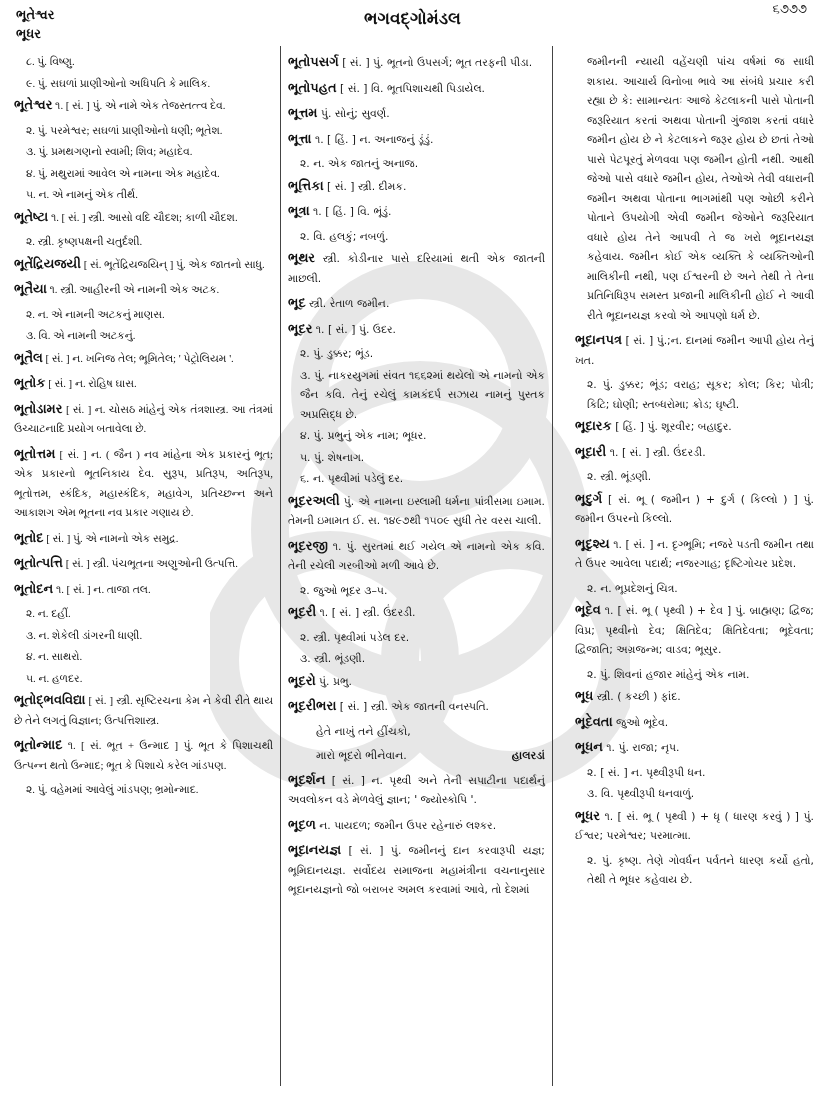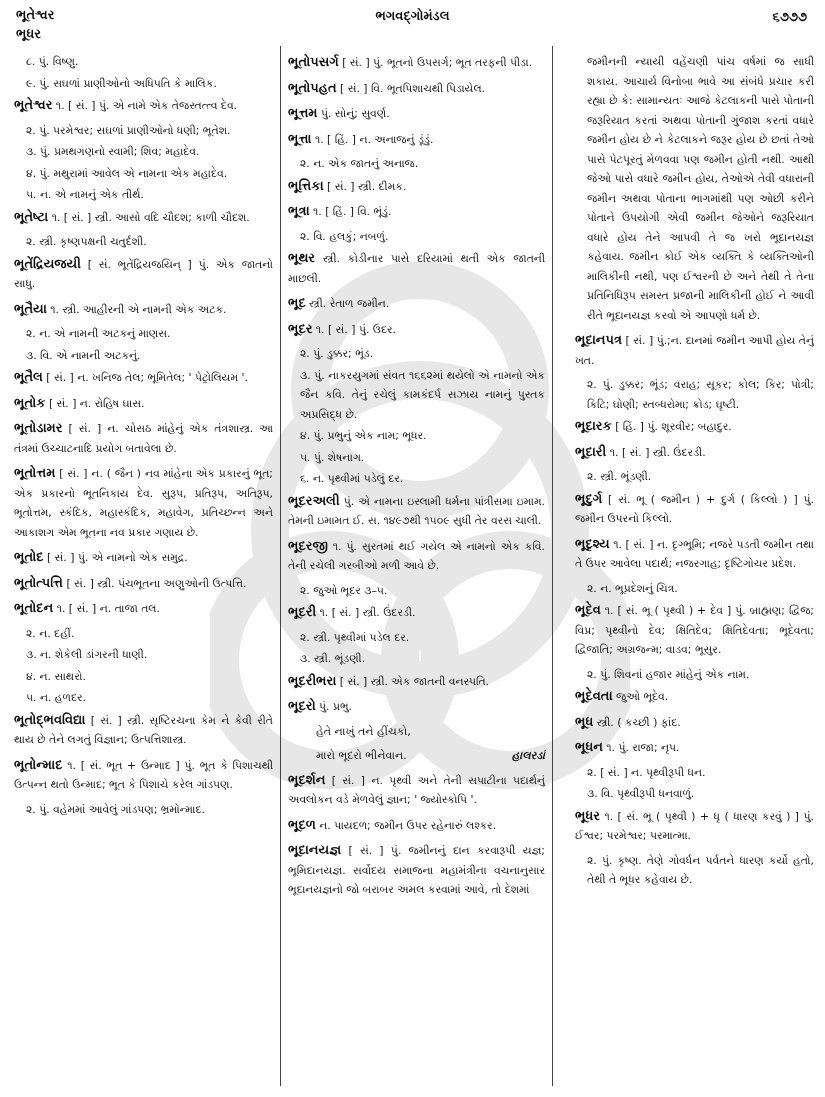--- a/index.html
+++ b/index.html
@@ -8,35 +8,35 @@
     font-family: "DejaVu Sans", sans-serif; color: #111;
   }
   .watermark {
     position: absolute; left: 210px; top: 230px; width: 420px; height: 620px;
     pointer-events: none; opacity: 0.09;
   }
   .header { position: absolute; top: 0; left: 0; width: 825px; height: 48px; }
   .guide { position: absolute; left: 16px; font-size: 13px; font-weight: bold; line-height: 15px; }
   .guide.g1 { top: 7px; }
   .guide.g2 { top: 26px; }
-  .running-title { position: absolute; top: 8px; left: 0; width: 825px; text-align: center; font-size: 13px; font-weight: bold; }
-  .page-number { position: absolute; top: 9px; right: 18px; font-size: 13px; font-weight: bold; margin-left: 28px; }
+  .running-title { position: absolute; top: 8px; left: 0; width: 825px; text-align: center; font-size: 17px; font-weight: bold; }
+  .page-number { position: absolute; top: 1px; right: 18px; font-size: 13px; font-weight: normal; margin-left: 28px; }
   .columns { position: absolute; top: 46px; left: 14px; width: 800px; height: 1040px; display: flex; }
   .col { width: 262px; padding: 6px 7px 0 7px; box-sizing: border-box; overflow: hidden; }
   .col + .col { border-left: 1.5px solid #444; }
-  .col.c1 { width: 266px; padding-left: 0; }
+  .col.c1 { width: 266px; padding-left: 0; font-family: Liberation Serif, serif; }
   .col.c2 { width: 272px; }
   .col.c3 { width: 262px; padding-right: 0; padding-left: 22px; }
   .entry { margin: 0 0 5px 0; font-size: 10.8px; line-height: 19.5px; text-align: justify; }
   .hw { font-weight: bold; font-size: 13px; }
   .body-text { }
   .sub { padding-left: 12px; margin-bottom: 2px; }
   .cont { padding-left: 12px; }
   .quote { padding-left: 28px; font-size: 11px; line-height: 19px; }
-  .quote .src { float: right; font-weight: bold; font-style: italic; }
+  .quote .src { float: right; font-weight: bold; }
 </style>
 </head>
 <body>
 
 <svg class="watermark" viewBox="0 0 420 620">
   <g fill="none" stroke="#000" stroke-width="38">
     <circle cx="210" cy="300" r="150"></circle>
     <circle cx="120" cy="430" r="110"></circle>
     <circle cx="300" cy="430" r="110"></circle>
     <circle cx="210" cy="160" r="110"></circle>
@@ -96,41 +96,41 @@
       <div class="entry sub">૩. પું. નાકરયુગમાં સંવત ૧૬૬૨માં થયેલો એ નામનો એક જૈન કવિ. તેનું રચેલું કામકંદર્પ સઝાય નામનું પુસ્તક અપ્રસિદ્ધ છે.</div>
       <div class="entry sub">૪. પું. પ્રભુનું એક નામ; ભૂધર.</div>
       <div class="entry sub">૫. પું. શેષનાગ.</div>
       <div class="entry sub">૬. ન. પૃથ્વીમાં પડેલું દર.</div>
       <div class="entry"><span class="hw">ભૂદરઅલી</span><span class="body-text"> પું. એ નામના ઇસ્લામી ધર્મના પાંત્રીસમા ઇમામ. તેમની ઇમામત ઈ. સ. ૧૪૯૭થી ૧૫૦૯ સુધી તેર વરસ ચાલી.</span></div>
       <div class="entry"><span class="hw">ભૂદરજી</span><span class="body-text"> ૧. પું. સુરતમાં થઈ ગયેલ એ નામનો એક કવિ. તેની રચેલી ગરબીઓ મળી આવે છે.</span></div>
       <div class="entry sub">૨. જુઓ ભૂદર ૩–૫.</div>
       <div class="entry"><span class="hw">ભૂદરી</span><span class="body-text"> ૧. [ સં. ] સ્ત્રી. ઉંદરડી.</span></div>
       <div class="entry sub">૨. સ્ત્રી. પૃથ્વીમાં પડેલ દર.</div>
       <div class="entry sub">૩. સ્ત્રી. ભૂંડણી.</div>
+      <div class="entry"><span class="hw">ભૂદરો</span><span class="body-text"> પું. પ્રભુ.</span></div>
       <div class="entry"><span class="hw">ભૂદરીભરા</span><span class="body-text"> [ સં. ] સ્ત્રી. એક જાતની વનસ્પતિ.</span></div>
-      <div class="entry"><span class="hw">ભૂદરો</span><span class="body-text"> પું. પ્રભુ.</span></div>
       <div class="entry quote"><span>હેતે નાખું તને હીંચકો,</span></div>
       <div class="entry quote"><span>મારો ભૂદરો ભીનેવાન.</span><span class="src">હાલરડાં</span></div>
       <div class="entry"><span class="hw">ભૂદર્શન</span><span class="body-text"> [ સં. ] ન. પૃથ્વી અને તેની સપાટીના પદાર્થનું અવલોકન વડે મેળવેલું જ્ઞાન; ' જ્યોસ્કોપિ '.</span></div>
       <div class="entry"><span class="hw">ભૂદળ</span><span class="body-text"> ન. પાયદળ; જમીન ઉપર રહેનારું લશ્કર.</span></div>
       <div class="entry"><span class="hw">ભૂદાનયજ્ઞ</span><span class="body-text"> [ સં. ] પું. જમીનનું દાન કરવારૂપી યજ્ઞ; ભૂમિદાનયજ્ઞ. સર્વોદય સમાજના મહામંત્રીના વચનાનુસાર ભૂદાનયજ્ઞનો જો બરાબર અમલ કરવામાં આવે, તો દેશમાં</span></div>
     </div>
   <div class="col c3">
       <div class="entry cont">જમીનની ન્યાયી વહેંચણી પાંચ વર્ષમાં જ સાધી શકાય. આચાર્ય વિનોબા ભાવે આ સંબંધે પ્રચાર કરી રહ્યા છે કે: સામાન્યતઃ આજે કેટલાકની પાસે પોતાની જરૂરિયાત કરતાં અથવા પોતાની ગુંજાશ કરતાં વધારે જમીન હોય છે ને કેટલાકને જરૂર હોય છે છતાં તેઓ પાસે પેટપૂરતું મેળવવા પણ જમીન હોતી નથી. આથી જેઓ પાસે વધારે જમીન હોય, તેઓએ તેવી વધારાની જમીન અથવા પોતાના ભાગમાંથી પણ ઓછી કરીને પોતાને ઉપયોગી એવી જમીન જેઓને જરૂરિયાત વધારે હોય તેને આપવી તે જ ખરો ભૂદાનયજ્ઞ કહેવાય. જમીન કોઈ એક વ્યક્તિ કે વ્યક્તિઓની માલિકીની નથી, પણ ઈશ્વરની છે અને તેથી તે તેના પ્રતિનિધિરૂપ સમસ્ત પ્રજાની માલિકીની હોઈ ને આવી રીતે ભૂદાનયજ્ઞ કરવો એ આપણો ધર્મ છે.</div>
       <div class="entry"><span class="hw">ભૂદાનપત્ર</span><span class="body-text"> [ સં. ] પું.;ન. દાનમાં જમીન આપી હોય તેનું ખત.</span></div>
       <div class="entry sub">૨. પું. ડુક્કર; ભૂંડ; વરાહ; સૂકર; કોલ; કિર; પોત્રી; કિટિ; ઘોણી; સ્તબ્ધરોમા; ક્રોડ; ઘૃષ્ટી.</div>
       <div class="entry"><span class="hw">ભૂદારક</span><span class="body-text"> [ હિં. ] પું. શૂરવીર; બહાદુર.</span></div>
       <div class="entry"><span class="hw">ભૂદારી</span><span class="body-text"> ૧. [ સં. ] સ્ત્રી. ઉંદરડી.</span></div>
       <div class="entry sub">૨. સ્ત્રી. ભૂંડણી.</div>
       <div class="entry"><span class="hw">ભૂદુર્ગ</span><span class="body-text"> [ સં. ભૂ ( જમીન ) + દુર્ગ ( કિલ્લો ) ] પું. જમીન ઉપરનો કિલ્લો.</span></div>
       <div class="entry"><span class="hw">ભૂદૃશ્ય</span><span class="body-text"> ૧. [ સં. ] ન. દૃગ્ભૂમિ; નજરે પડતી જમીન તથા તે ઉપર આવેલા પદાર્થ; નજરગાહ; દૃષ્ટિગોચર પ્રદેશ.</span></div>
       <div class="entry sub">૨. ન. ભૂપ્રદેશનું ચિત્ર.</div>
       <div class="entry"><span class="hw">ભૂદેવ</span><span class="body-text"> ૧. [ સં. ભૂ ( પૃથ્વી ) + દેવ ] પું. બ્રાહ્મણ; દ્વિજ; વિપ્ર; પૃથ્વીનો દેવ; ક્ષિતિદેવ; ક્ષિતિદેવતા; ભૂદેવતા; દ્વિજાતિ; અગ્રજન્મ; વાડવ; ભૂસુર.</span></div>
       <div class="entry sub">૨. પું. શિવનાં હજાર માંહેનું એક નામ.</div>
+      <div class="entry"><span class="hw">ભૂધ</span><span class="body-text"> સ્ત્રી. ( કચ્છી ) ફાંદ.</span></div>
       <div class="entry"><span class="hw">ભૂદેવતા</span><span class="body-text"> જુઓ ભૂદેવ.</span></div>
-      <div class="entry"><span class="hw">ભૂધ</span><span class="body-text"> સ્ત્રી. ( કચ્છી ) ફાંદ.</span></div>
       <div class="entry"><span class="hw">ભૂધન</span><span class="body-text"> ૧. પું. રાજા; નૃપ.</span></div>
       <div class="entry sub">૨. [ સં. ] ન. પૃથ્વીરૂપી ધન.</div>
       <div class="entry sub">૩. વિ. પૃથ્વીરૂપી ધનવાળું.</div>
       <div class="entry"><span class="hw">ભૂધર</span><span class="body-text"> ૧. [ સં. ભૂ ( પૃથ્વી ) + ધૃ ( ધારણ કરવું ) ] પું. ઈશ્વર; પરમેશ્વર; પરમાત્મા.</span></div>
       <div class="entry sub">૨. પું. કૃષ્ણ. તેણે ગોવર્ધન પર્વતને ધારણ કર્યો હતો, તેથી તે ભૂધર કહેવાય છે.</div>
     </div>
 </div>
 
 </body></html>

